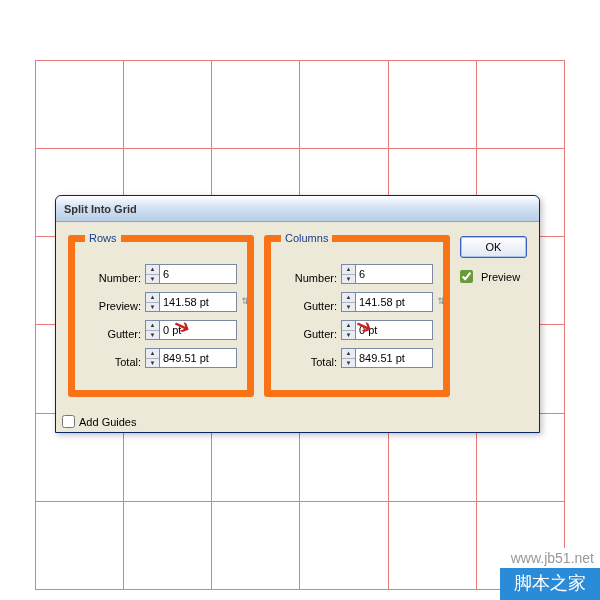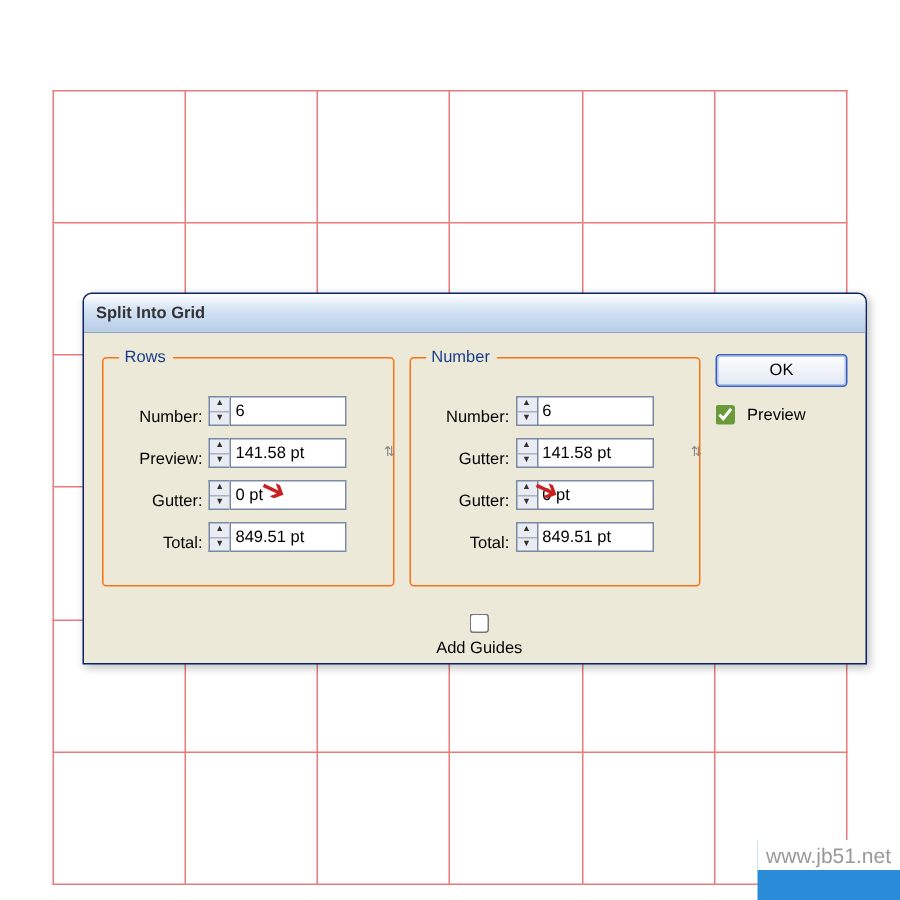--- a/index.html
+++ b/index.html
@@ -20,21 +20,21 @@
     border-collapse: collapse;
     width: 100%; height: 100%;
   }
   .grid-bg td {
     border: 1px solid #e97a7a;
     width: 16.66%; height: 16.66%;
   }
   .dialog {
     position: absolute;
     left: 55px; top: 195px;
-    width: 523px;
+    width: 485px;
     background: #ece9d8;
     border: 1px solid #0a246a;
     border-radius: 6px 6px 0 0;
     box-shadow: 2px 2px 6px rgba(0,0,0,0.25);
   }
   .titlebar {
     height: 26px;
     background: linear-gradient(#fff, #d6e4f5 40%, #b8cde8);
     border-bottom: 1px solid #8aa3c9;
     border-radius: 6px 6px 0 0;
@@ -43,21 +43,21 @@
     font-weight: bold;
     color: #333;
   }
   .dialog-body {
     display: flex;
     padding: 10px 12px 12px 12px;
     gap: 10px;
   }
   .left-col { flex: 1; display: flex; gap: 10px; }
   fieldset {
-    border: 1px solid #f97316;
+    border: 7px solid #f97316;
     border-radius: 3px;
     padding: 12px 10px 14px 10px;
     flex: 1;
     position: relative;
   }
   legend {
     color: #1a3e8a;
     padding: 0 4px;
     font-size: 11px;
   }
@@ -123,21 +123,21 @@
     display: flex; align-items: center; gap: 8px;
   }
   .preview input { accent-color: #6a9a3a; }
   .lock-icon {
     position: absolute;
     font-size: 9px;
     color: #888;
   }
   .add-guides {
     padding: 6px 0 4px 6px;
-    display: flex; align-items: center; gap: 4px; flex-direction: column;
+    display: flex; align-items: flex-end; gap: 4px;
   }
   .arrow {
     position: absolute;
     font-size: 20px;
     color: #cc2020;
     transform: rotate(25deg);
     pointer-events: none;
   }
   .watermark {
     position: absolute;
@@ -145,21 +145,21 @@
     background: #2a8cd8;
     color: #fff;
     font-size: 18px;
     padding: 5px 14px;
     font-family: "Microsoft YaHei", sans-serif;
   }
   .watermark .url {
     font-family: Arial; font-size: 14px;
     display: block; text-align: right; color: #ccc;
     background: #fff; color: #999; padding: 2px 6px;
-    margin: -5px -14px 15px -14px;
+    margin: -5px -14px 3px -14px;
   }
 </style>
 </head>
 <body>
 
 <div class="grid-bg">
   <table>
       <tbody>
     <tr>
           <td></td>
@@ -258,21 +258,21 @@
                 <span>▲</span>
                 <span>▼</span>
               </div>
             <input value="849.51 pt" style="">
           </div>
         </div>
         <span class="lock-icon" style="right:-2px;top:52px">⇅</span>
       </fieldset>
 
       <fieldset>
-        <legend>Number</legend>
+        <legend>Columns</legend>
         <div class="row">
           <label>Number:</label>
           <div class="spinner">
             <div class="spin-btns">
                 <span>▲</span>
                 <span>▼</span>
               </div>
             <input value="6" style="">
           </div>
         </div>
@@ -320,13 +320,14 @@
   <div class="add-guides">
     <input type="checkbox" style="">
     <span>Add Guides</span>
   </div>
   <div class="arrow" style="left:118px; top:118px">➔</div>
   <div class="arrow" style="left:300px; top:118px">➔</div>
 </div>
 
 <div class="watermark">
   <span class="url">www.jb51.net</span>
+  <span>脚本之家</span>
 </div>
 
 </body></html>

